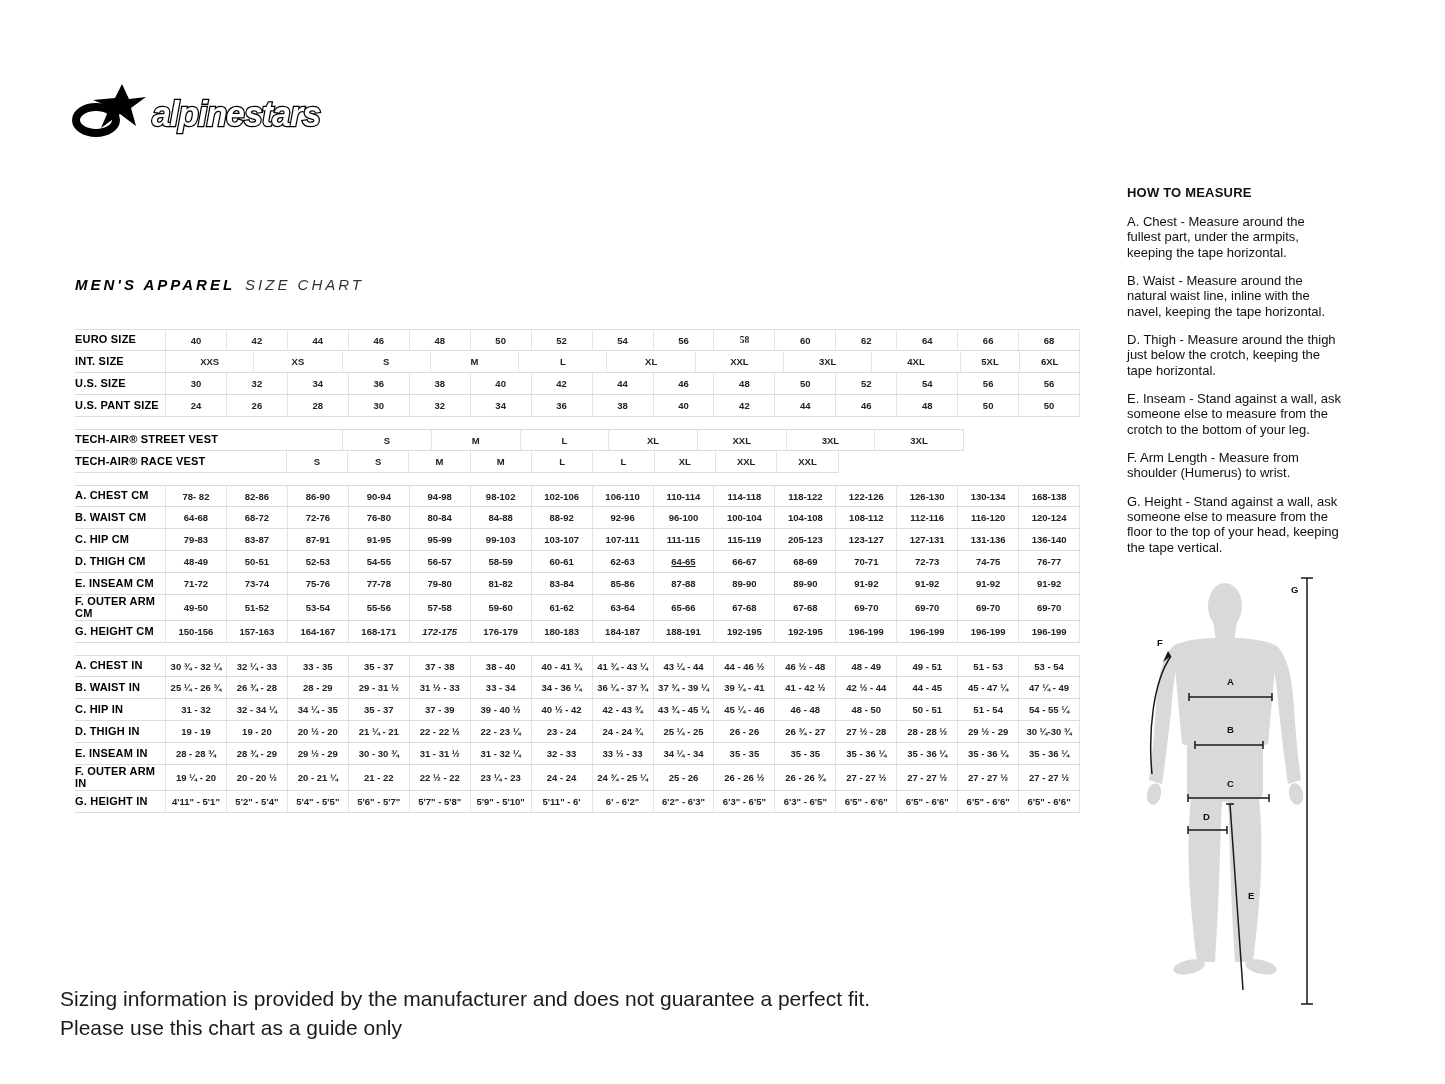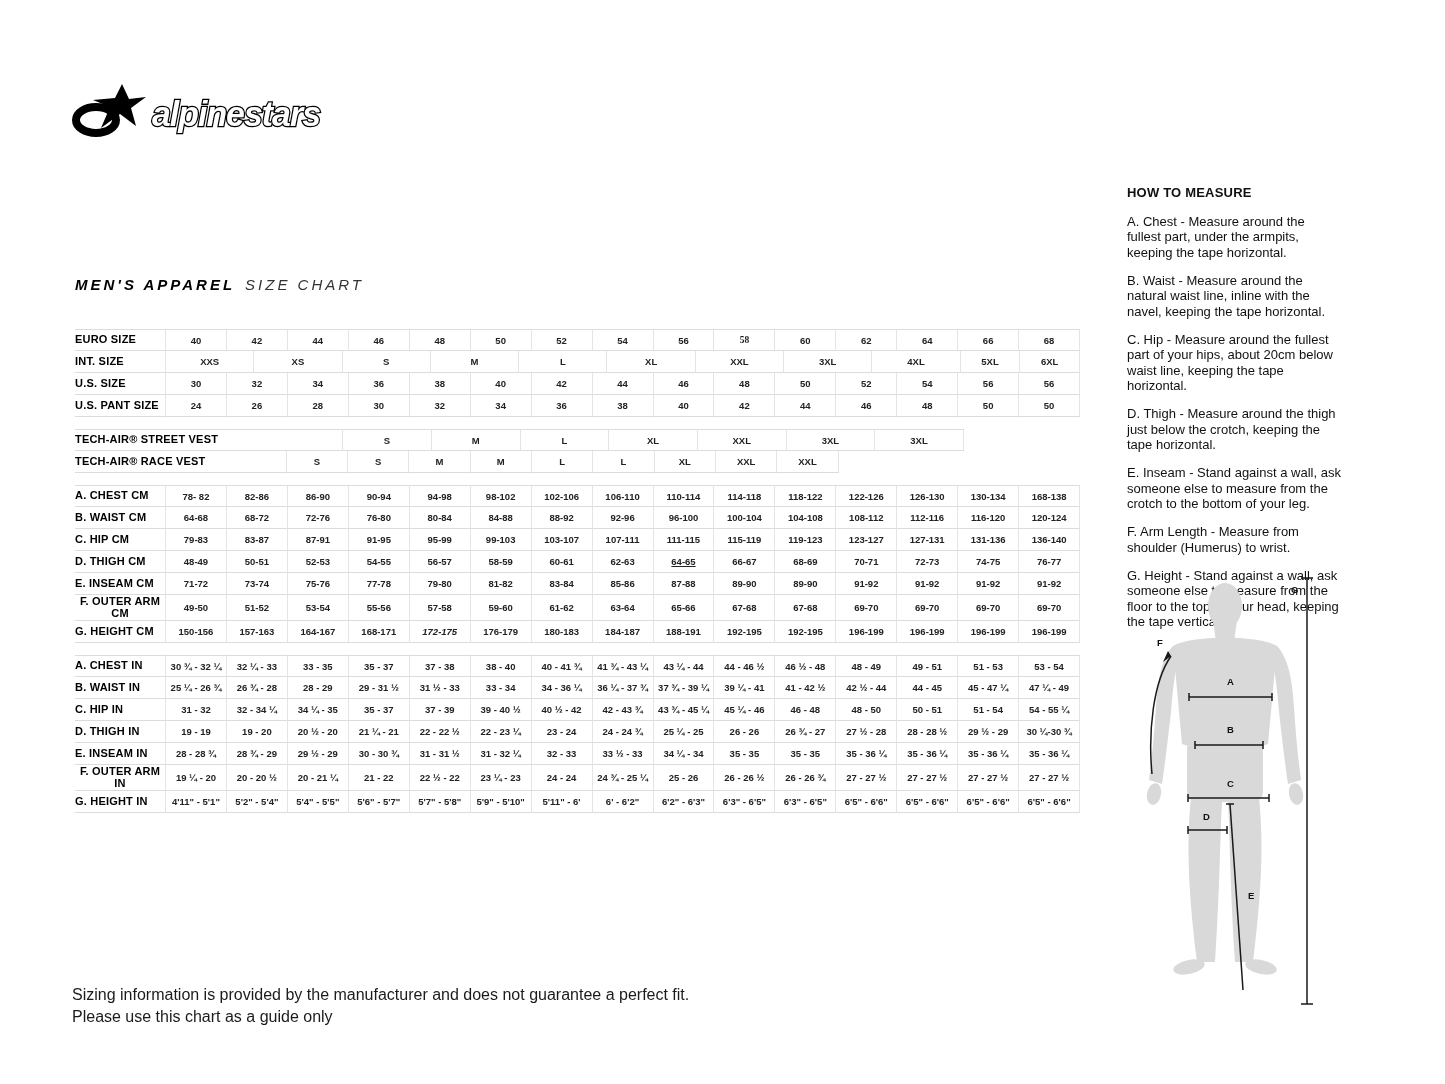--- a/index.html
+++ b/index.html
@@ -9,21 +9,21 @@
   
   #logo{position:absolute;left:72px;top:82px;width:255px;height:58px;}
 
   
   #title{position:absolute;left:75px;top:276px;font-style:italic;font-size:15px;
          letter-spacing:3px;white-space:nowrap;}
   #title .t1{font-weight:bold;color:#000;}
   #title .t2{font-weight:400;color:#333;margin-left:10px;}
 
   
-  #size-table{position:absolute;left:75px;top:329px;width:1005px;text-align:center;}
+  #size-table{position:absolute;left:75px;top:329px;width:1005px;}
   .tblock + .tblock{margin-top:12px;}
   .trow{display:flex;height:22px;align-items:stretch;}
   .trow.tall{height:26px;}
   .tlabel{flex:0 0 90px;width:90px;display:flex;align-items:center;
           font-weight:bold;font-size:11px;line-height:1.05;letter-spacing:.2px;color:#000;
           border-bottom:1px solid #dcdcdc;overflow:visible;}
   .tlabel.nowrap{white-space:nowrap;}
   .tcells{flex:1;display:flex;min-width:0;}
   .tcell{flex-basis:0;display:flex;align-items:center;justify-content:center;
          font-weight:bold;font-size:9.5px;color:#222;white-space:nowrap;
@@ -37,21 +37,21 @@
 
   
   #measure-panel{position:absolute;left:1127px;top:185px;width:214px;color:#111;}
   #measure-panel h2{margin:0 0 14px 0;font-size:13px;font-weight:bold;letter-spacing:.2px;}
   #measure-panel p{margin:0 0 13px 0;font-size:13px;line-height:1.18;}
 
   
   #body-diagram{position:absolute;left:1135px;top:572px;width:200px;height:465px;}
 
   
-  #footer{position:absolute;left:72px;top:984px;font-size:16px;line-height:1.4;color:#1b1b1b;}
+  #footer{position:absolute;left:60px;top:984px;font-size:21px;line-height:1.4;color:#1b1b1b;}
 </style>
 </head>
 <body>
 
 <div id="page">
 
   <div id="logo">
     <svg width="255" height="58" viewBox="0 0 255 58">
       <ellipse cx="24" cy="38" rx="20" ry="13" fill="none" stroke="#000" stroke-width="8"></ellipse>
       <polygon points="50,2 57,17 74,15 59,26 64,44 48,32 29,46 38,25 21,18 43,16" fill="#000"></polygon>
@@ -221,21 +221,21 @@
             <span class="tcell" style="flex-grow: 1;">79-83</span>
             <span class="tcell" style="flex-grow: 1;">83-87</span>
             <span class="tcell" style="flex-grow: 1;">87-91</span>
             <span class="tcell" style="flex-grow: 1;">91-95</span>
             <span class="tcell" style="flex-grow: 1;">95-99</span>
             <span class="tcell" style="flex-grow: 1;">99-103</span>
             <span class="tcell" style="flex-grow: 1;">103-107</span>
             <span class="tcell" style="flex-grow: 1;">107-111</span>
             <span class="tcell" style="flex-grow: 1;">111-115</span>
             <span class="tcell" style="flex-grow: 1;">115-119</span>
-            <span class="tcell" style="flex-grow: 1;">119-123</span>
+            <span class="tcell" style="flex-grow: 1;">205-123</span>
             <span class="tcell" style="flex-grow: 1;">123-127</span>
             <span class="tcell" style="flex-grow: 1;">127-131</span>
             <span class="tcell" style="flex-grow: 1;">131-136</span>
             <span class="tcell rb" style="flex-grow: 1;">136-140</span>
           </div>
         </div>
         <div class="trow">
           <div class="tlabel">D. THIGH CM</div>
           <div class="tcells">
             <span class="tcell" style="flex-grow: 1;">48-49</span>
@@ -457,21 +457,20 @@
             <span class="tcell rb" style="flex-grow: 1;">6'5" - 6'6"</span>
           </div>
         </div>
       </div>
     </div>
 
   <div id="measure-panel">
     <h2>HOW TO MEASURE</h2>
     <p>A. Chest - Measure around the fullest part, under the armpits, keeping the tape horizontal.</p>
     <p>B. Waist - Measure around the natural waist line, inline with the navel, keeping the tape horizontal.</p>
-    <p>C. Hip - Measure around the fullest part of your hips, about 20cm below waist line, keeping the tape horizontal.</p>
     <p>D. Thigh - Measure around the thigh just below the crotch, keeping the tape horizontal.</p>
     <p>E. Inseam - Stand against a wall, ask someone else to measure from the crotch to the bottom of your leg.</p>
     <p>F. Arm Length - Measure from shoulder (Humerus) to wrist.</p>
     <p>G. Height - Stand against a wall, ask someone else to measure from the floor to the top of your head, keeping the tape vertical.</p>
   </div>
 
   <div id="body-diagram">
     <svg width="200" height="465" viewBox="0 0 200 465">
       <g fill="#d9d9d9">
         <ellipse cx="90" cy="34" rx="17" ry="23"></ellipse>

